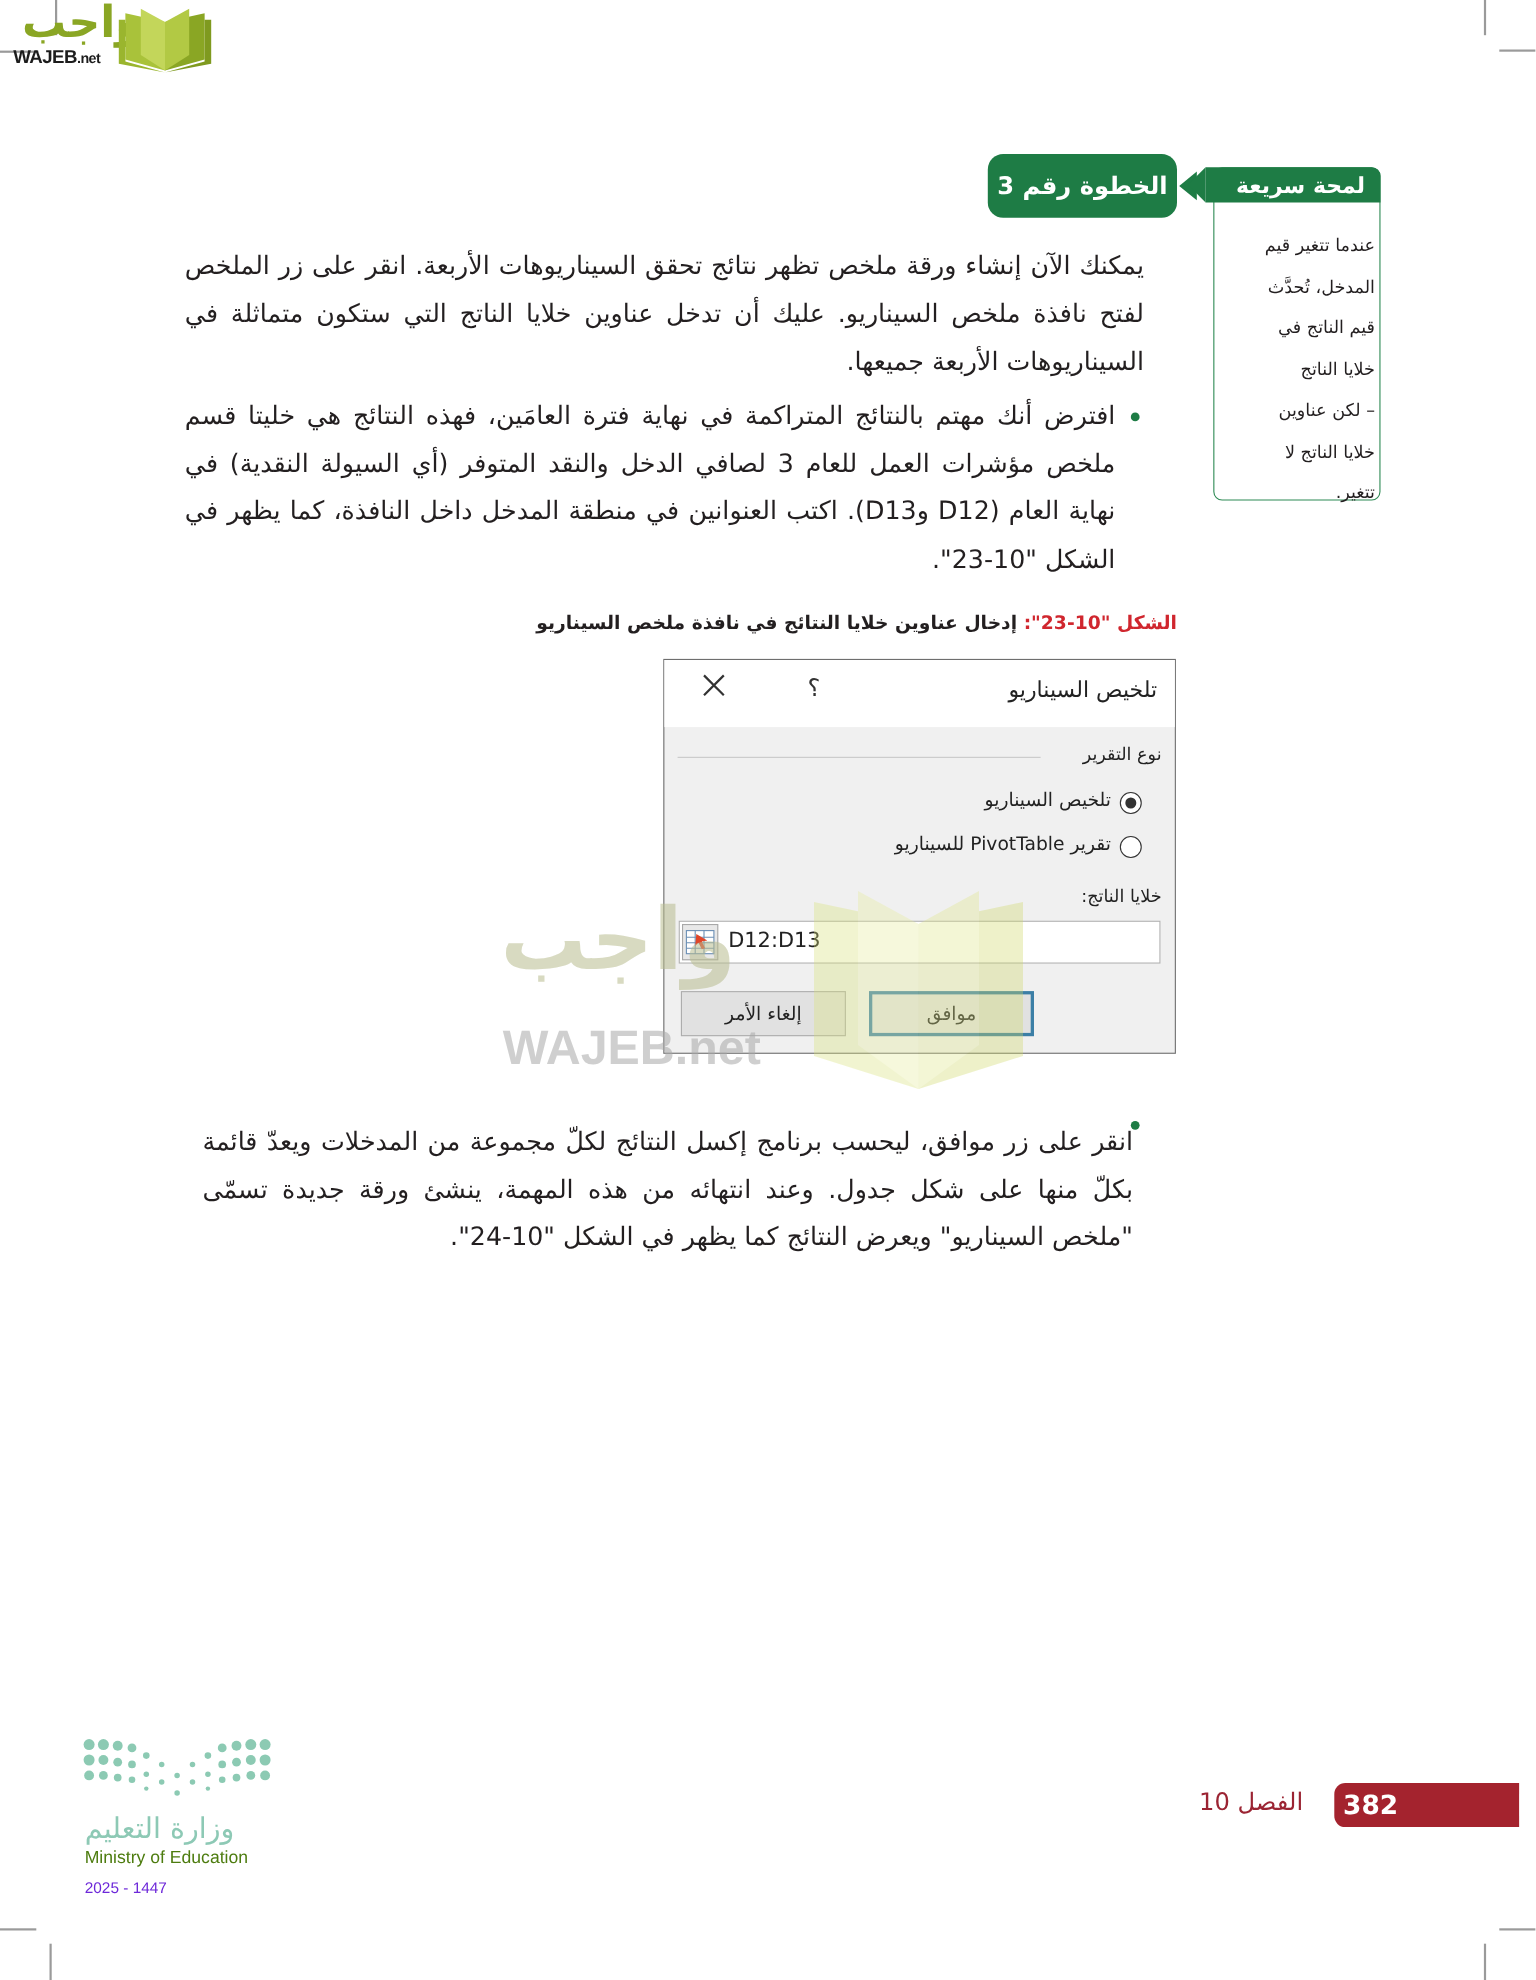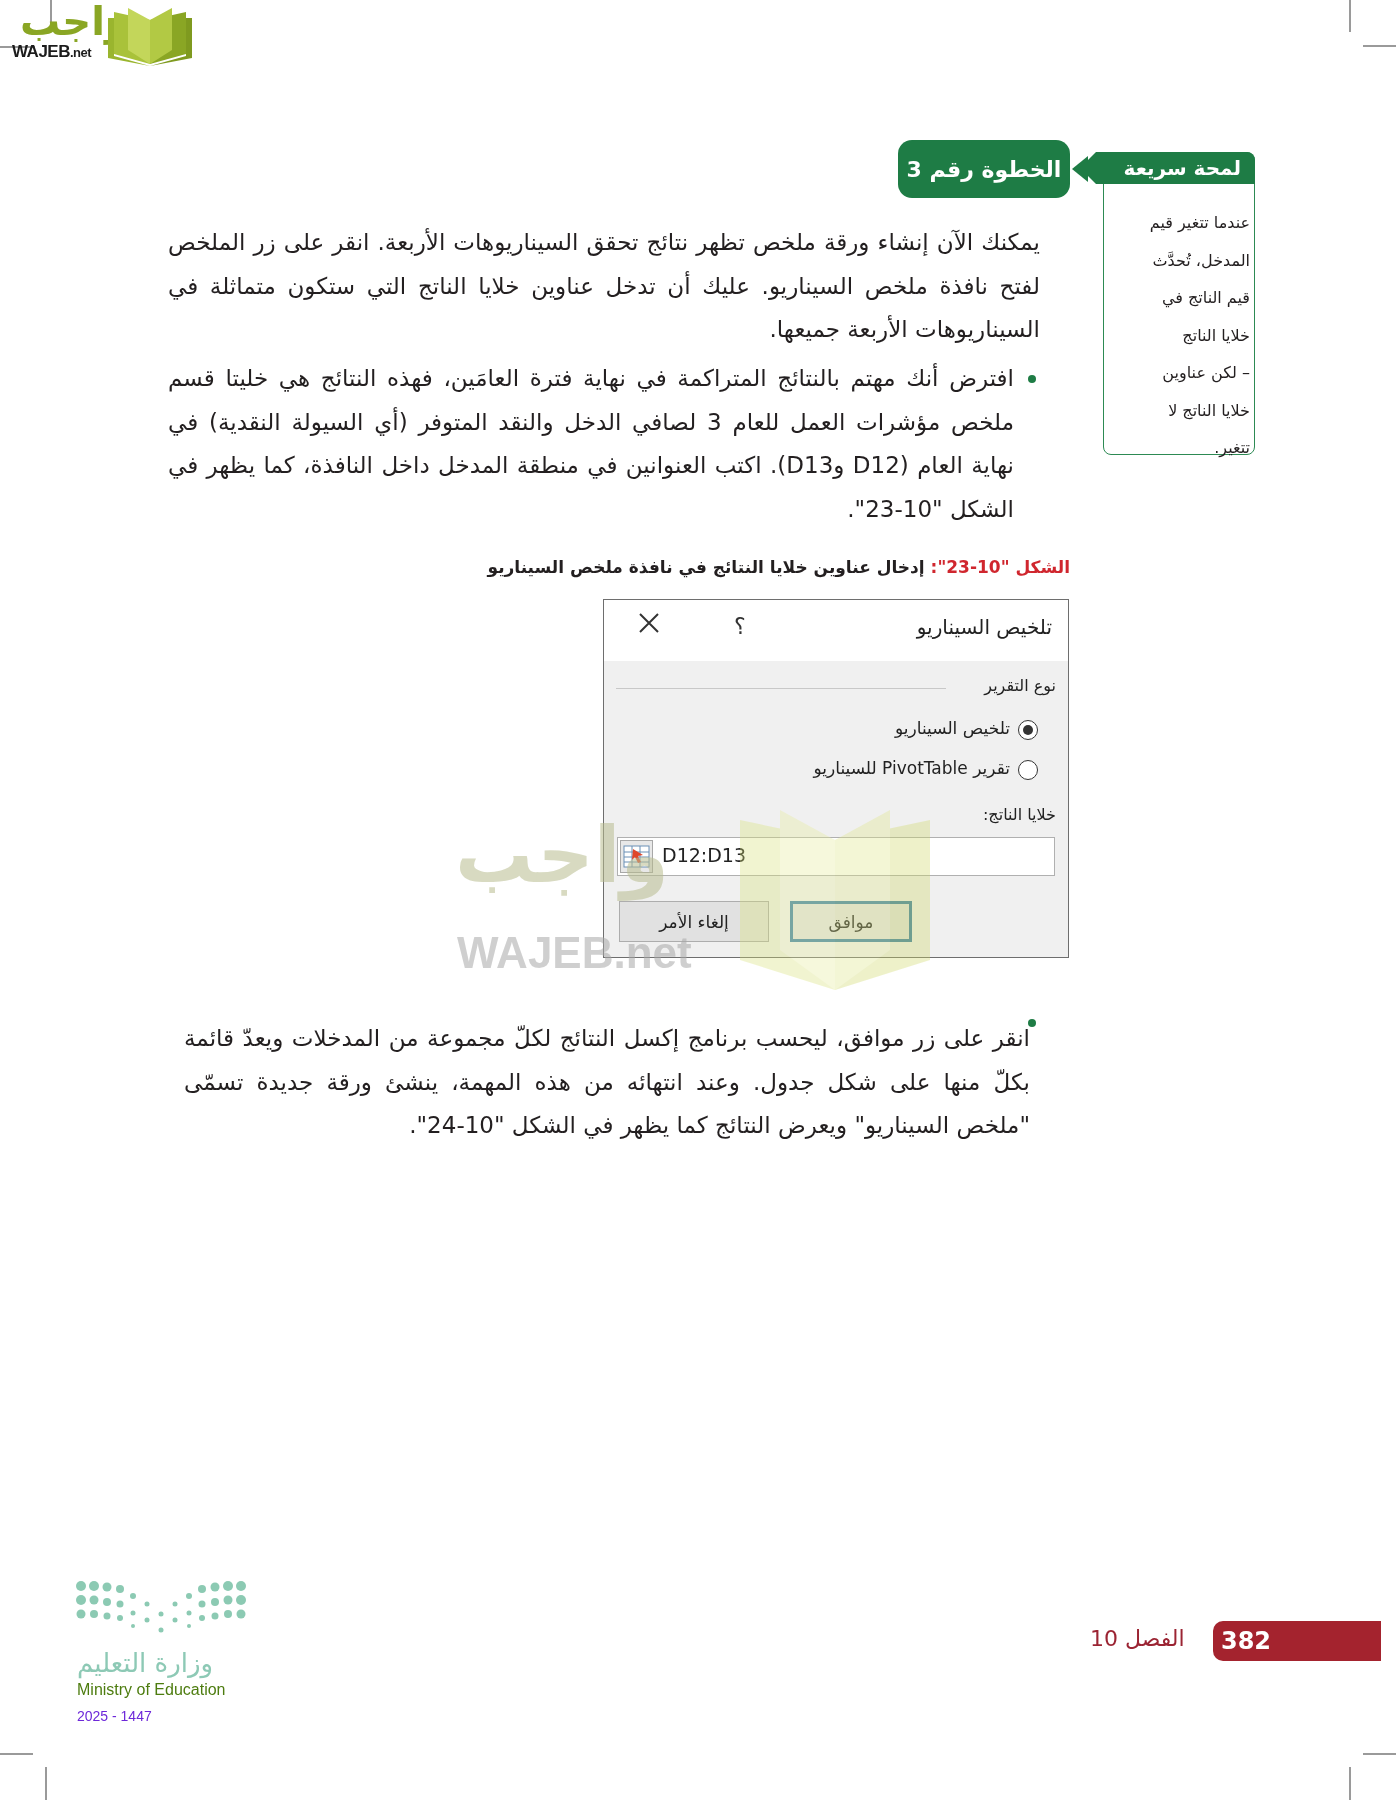--- a/index.html
+++ b/index.html
@@ -61,21 +61,21 @@
   #radio-pivot { right:30px; top:160px; }
   .radio-label { direction:rtl; font-size:17px; color:#222; white-space:nowrap; }
   #radio-summary-label { right:58px; top:118px; }
   #radio-pivot-label { right:58px; top:158px; }
   #result-cells-label { right:12px; top:205px; direction:rtl; font-size:16px; color:#222; }
   #result-input { left:13px; top:237px; width:438px; height:39px; border:1.5px solid #b0b0b0; background:#fff; box-sizing:border-box; }
   #range-icon { left:2px; top:2px; width:33px; height:33px; border:1px solid #a8a8a8; background:#e8e8e8; box-sizing:border-box; }
   #result-value { left:44px; top:6px; font-size:19px; color:#222; font-family:"DejaVu Sans", sans-serif; }
   .dlg-btn { top:301px; height:41px; box-sizing:border-box; display:flex; align-items:center; justify-content:center; direction:rtl; font-size:17px; color:#222; }
   #cancel-button { left:15px; width:150px; border:1.5px solid #adadad; background:#e1e1e1; }
-  #ok-button { left:186px; width:122px; border:3px solid #3c7fa6; background:#e1e1e1; }
+  #ok-button { left:186px; width:150px; border:3px solid #3c7fa6; background:#e1e1e1; }
 
   
   #watermark { left:455px; top:810px; width:500px; height:180px; pointer-events:none; }
   #wm-book { left:265px; top:0; width:230px; height:180px; opacity:.35; }
   #wm-ar { left:0; top:0; font-size:78px; font-weight:bold; color:#b9bd90; opacity:.55; direction:rtl; }
   #wm-en { left:2px; top:118px; font-size:44px; font-weight:bold; color:#a9a9a9; opacity:.55; font-family:"Liberation Sans", sans-serif; }
 
   
   #ministry-logo { left:75px; top:1580px; width:180px; height:150px; }
   #ministry-ar { left:2px; top:68px; direction:rtl; font-size:26px; color:#8dc9b5; white-space:nowrap; }

